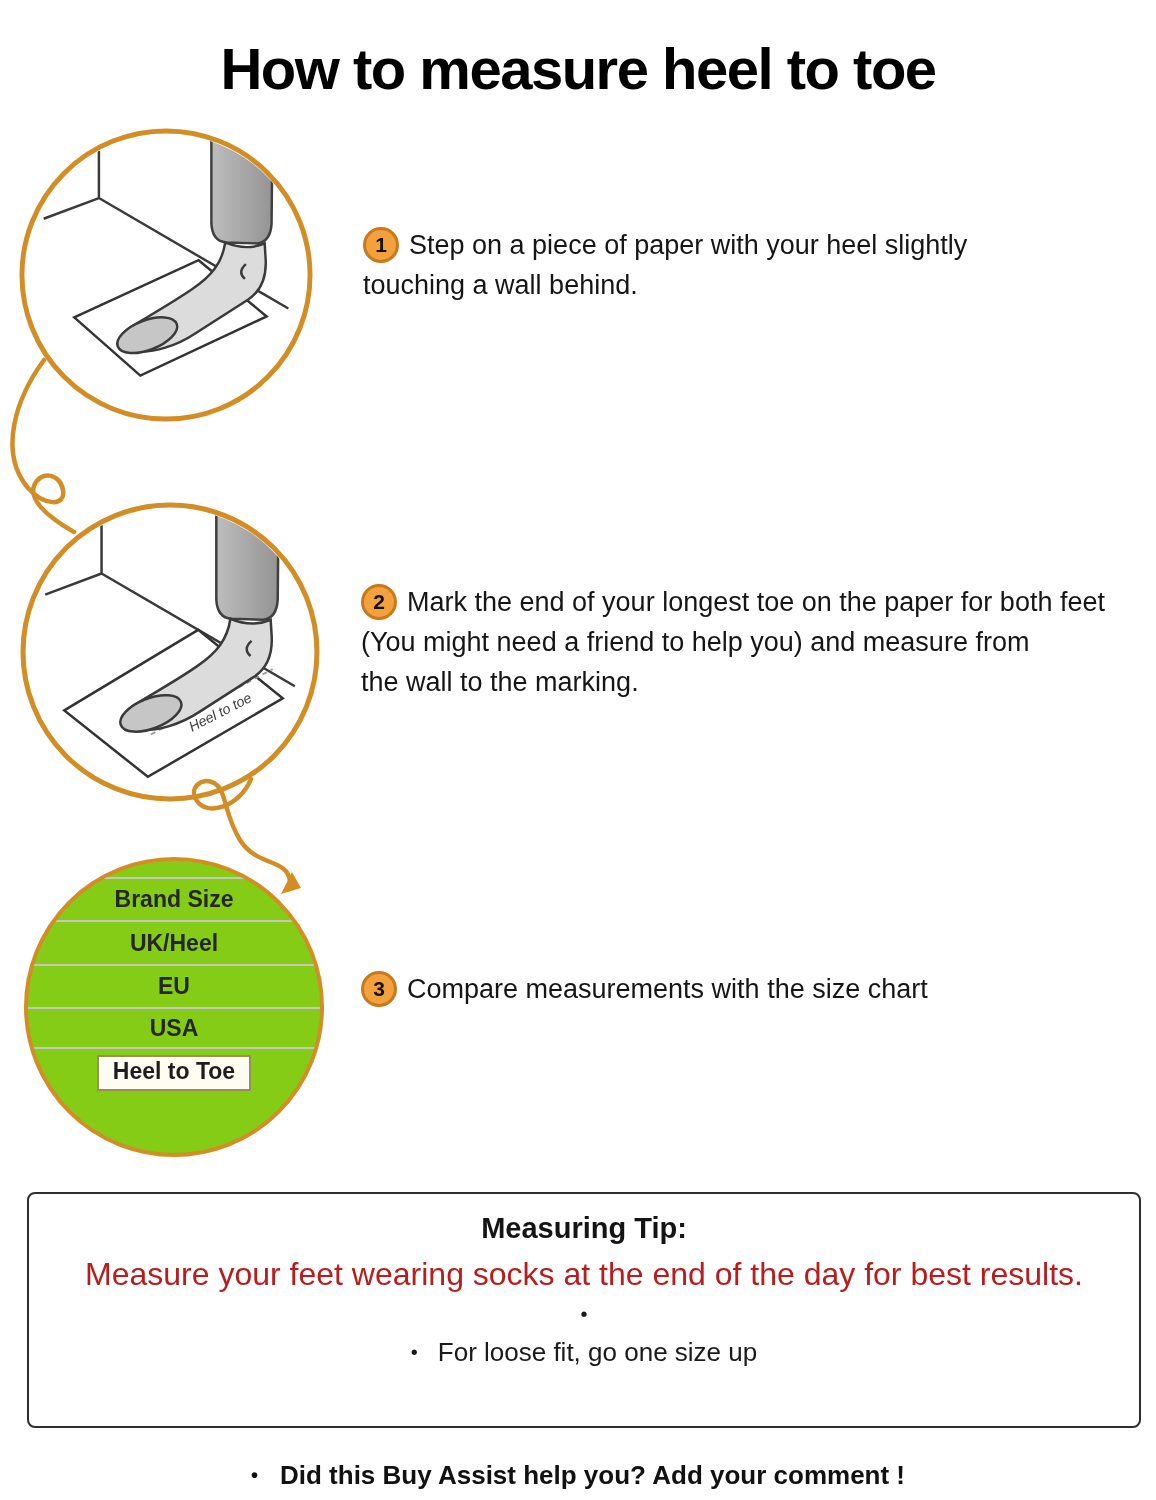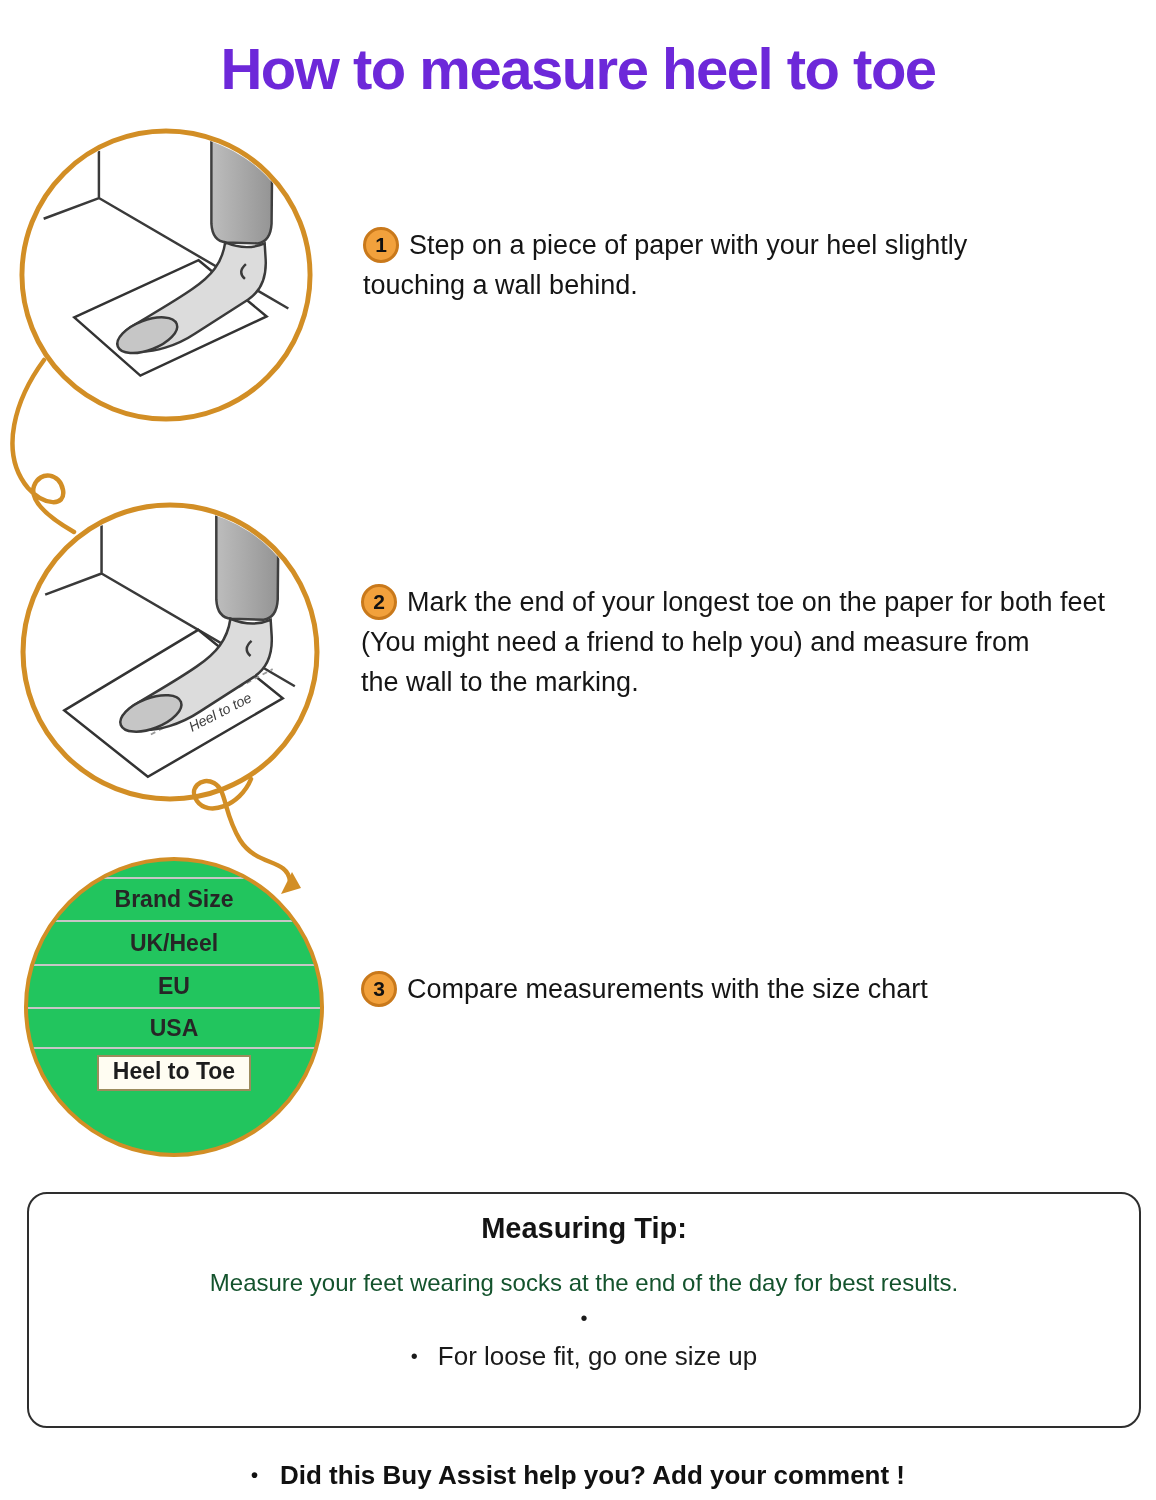--- a/index.html
+++ b/index.html
@@ -1,30 +1,30 @@
 <!DOCTYPE html>
 <html><head>
 <meta charset="utf-8">
 <style>
   html,body { margin:0; padding:0; background:#ffffff; }
   body { font-family:"Liberation Sans", sans-serif; color:#1b1b1b; }
   .page { position:relative; width:1156px; height:1500px; background:#fff; overflow:hidden; }
 
   .title { position:absolute; top:-4px; left:0; width:100%; text-align:center;
-           font-size:58px; font-weight:800; letter-spacing:-1.5px; color:#6d28d9; }
+           font-size:58px; font-weight:800; letter-spacing:-1.5px; color:#000000; }
 
   .connectors { position:absolute; top:0; left:0; z-index:1; }
 
   .illus { position:absolute; z-index:2; }
   #illus1 { left:18px;  top:127px; }
   #illus2 { left:19px;  top:501px; }
 
   .size-circle { position:absolute; left:24px; top:857px; width:300px; height:300px;
                  box-sizing:border-box; border:4px solid #D28E25; border-radius:50%;
-                 background:#22c55e; overflow:hidden; z-index:2; }
+                 background:#84cc16; overflow:hidden; z-index:2; }
   .size-rows { margin-top:16px; }
   .size-row { box-sizing:border-box; border-top:2px solid #C6C6C6; display:flex;
               align-items:center; justify-content:center; font-size:23px;
               font-weight:bold; color:#262626; }
   .size-row.r1 { height:43px; } .size-row.r2 { height:44px; }
   .size-row.r3 { height:43px; } .size-row.r4 { height:40px; }
   .size-row.r5 { height:41px; }
   .size-row.last { height:72px; align-items:flex-start; padding-top:6px; }
   .heel-box { border:2px solid #9C8C5C; background:#FFFDF2; padding:1px 14px 4px;
               font-weight:bold; color:#1d1d1d; }
@@ -33,24 +33,24 @@
   #step1 { left:363px; top:225px; width:700px; }
   #step2 { left:361px; top:582px; width:800px; }
   #step3 { left:361px; top:969px; width:660px; }
   .step-first { display:flex; align-items:center; gap:10px; }
   .badge { flex:0 0 auto; width:30px; height:30px; border-radius:50%;
            background:#F2A13C; border:3px solid #C9791B; display:inline-flex;
            align-items:center; justify-content:center; font-size:21px;
            font-weight:bold; color:#111; }
 
   .tip-box { position:absolute; left:27px; top:1192px; width:1114px; height:236px;
-             box-sizing:border-box; border:2px solid #2E2E2E; border-radius:20px;
+             box-sizing:border-box; border:2px solid #2E2E2E; border-radius:8px;
              text-align:center; z-index:2; }
   .tip-heading { margin-top:18px; font-size:29px; font-weight:bold; color:#141414; }
-  .tip-line1 { margin-top:24px; font-size:24px; color:#14532d; }
+  .tip-line1 { margin-top:11px; font-size:32px; color:#b91c1c; }
   .tip-line2 { margin-top:14px; font-size:26px; color:#1a1a1a; }
   .tip-bullet { margin-top:4px; font-size:26px; line-height:34px; display:flex;
                 justify-content:center; gap:20px; color:#1a1a1a; }
   .tip-bullet .dot { font-size:20px; line-height:34px; }
 
   .footer-line { position:absolute; left:0; top:1460px; width:100%; display:flex;
                  justify-content:center; align-items:center; gap:22px;
                  font-size:26px; font-weight:bold; color:#111; z-index:2; }
   .footer-line .dot { font-size:20px; font-weight:bold; }
 </style>

